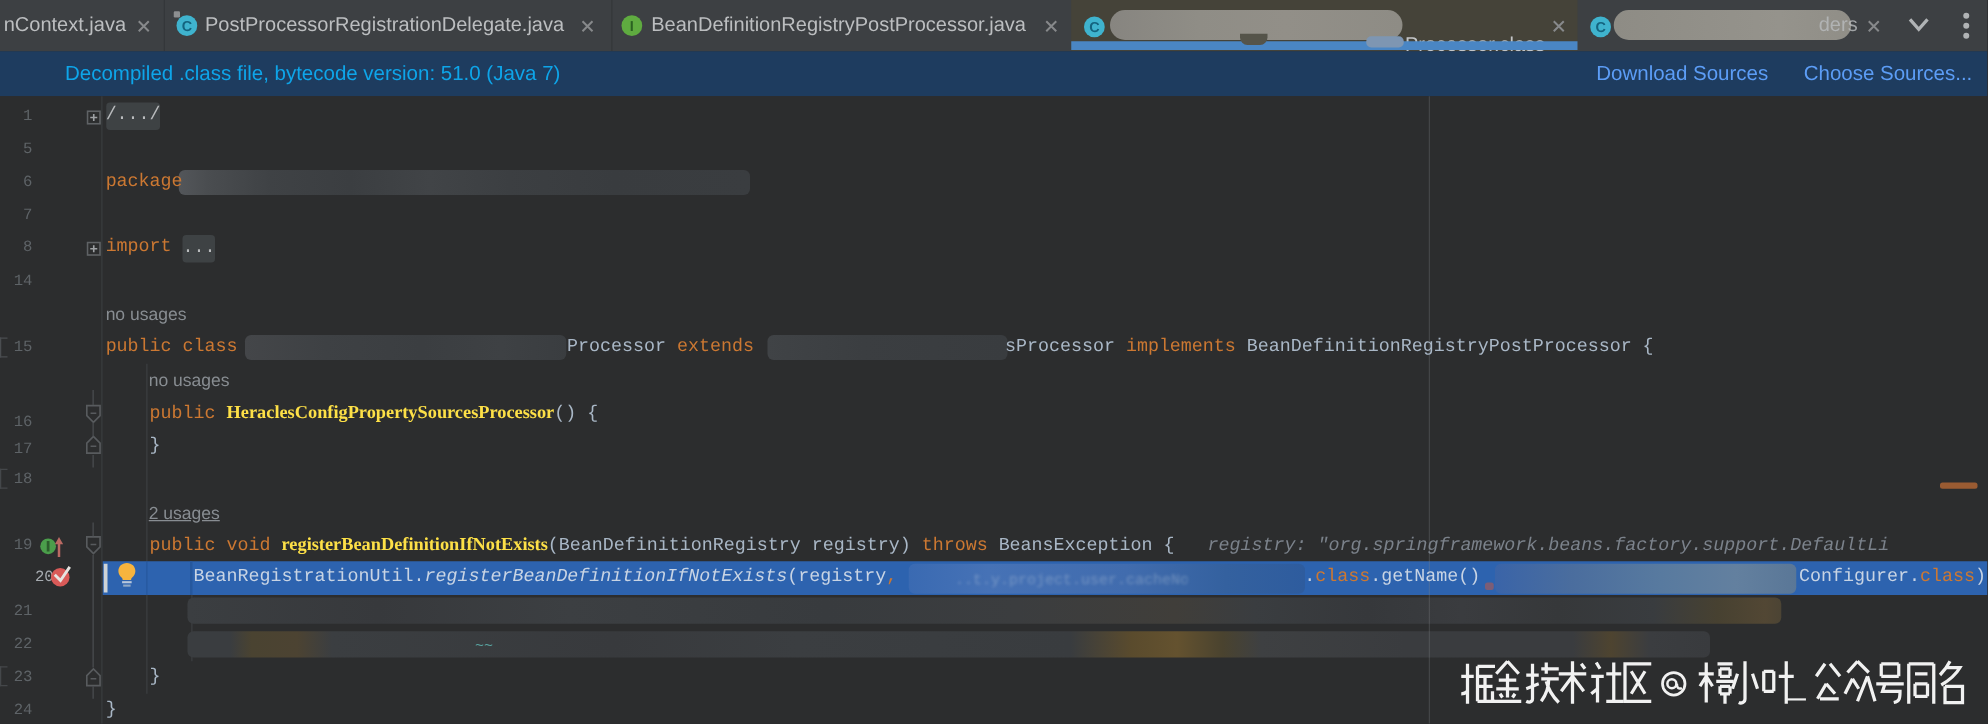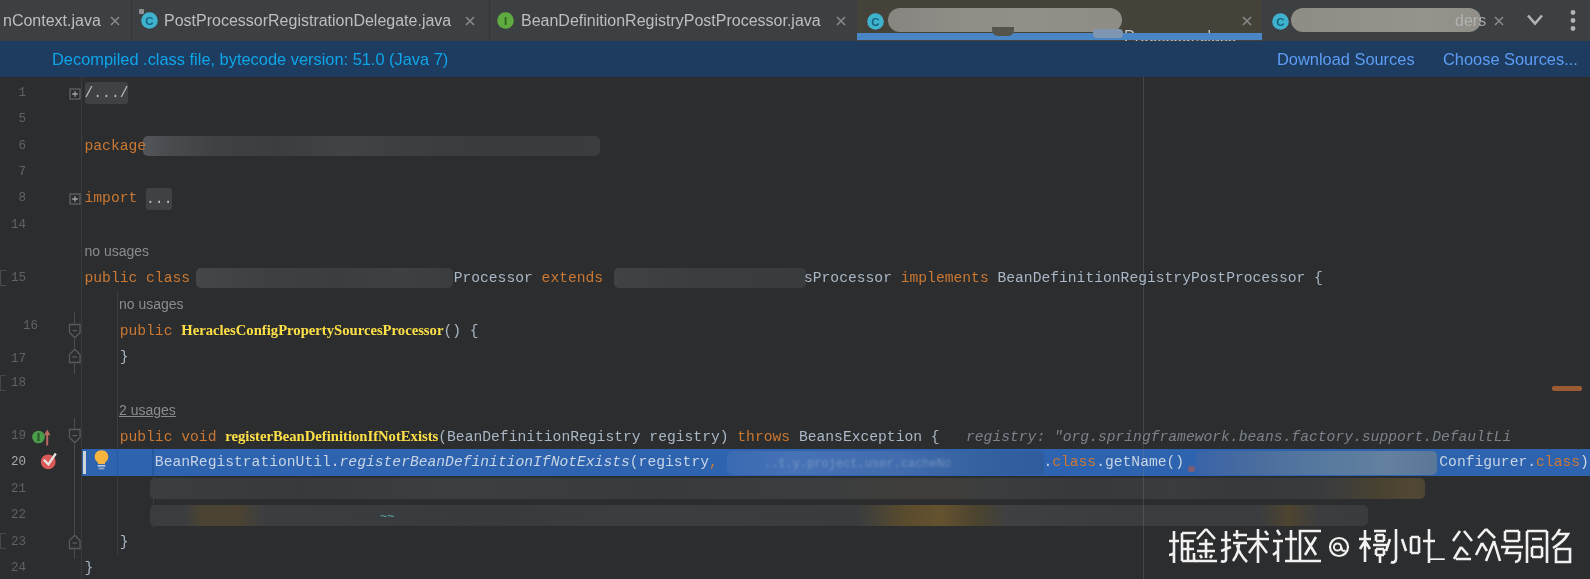--- a/index.html
+++ b/index.html
@@ -138,25 +138,25 @@
 <div class="row" style="top:528.5px;left:84.5px;">    }</div>
 <div class="row" style="top:554.9px;left:84.5px;">}</div>
 
 <div class="num" style="top:79.7px;">1</div>
 <div class="num" style="top:106.1px;">5</div>
 <div class="num" style="top:132.5px;">6</div>
 <div class="num" style="top:158.9px;">7</div>
 <div class="num" style="top:185.3px;">8</div>
 <div class="num" style="top:211.7px;">14</div>
 <div class="num" style="top:264.5px;">15</div>
-<div class="num" style="top:313px;margin-left:12px;">16</div>
+<div class="num" style="top:325px;">16</div>
 <div class="num" style="top:346px;text-align:right;">17</div>
 <div class="num" style="top:370.1px;">18</div>
 <div class="num" style="top:422.9px;">19</div>
-<div class="num" style="top:449.3px;color:#a6abb0;">20</div>
+<div class="num" style="top:449.3px;color:#a6abb0;padding-left:17px;">20</div>
 <div class="num" style="top:475.7px;">21</div>
 <div class="num" style="top:502.1px;">22</div>
 <div class="num" style="top:528.5px;">23</div>
 <div class="num" style="top:554.9px;">24</div>
 
 <svg class="abs" style="left:31px;top:427px;" width="22" height="20" viewBox="0 0 22 20">
   <circle cx="7.5" cy="10" r="6.3" fill="#4b9e4b"></circle>
   <rect x="6.4" y="5.8" width="2.2" height="8.4" fill="#2c5d2c"></rect>
   <path d="M16.2 18.5 L16.2 7" stroke="#bb6a63" stroke-width="2" fill="none"></path>
   <path d="M16.2 2.5 L12.9 8.3 L19.5 8.3 Z" fill="#bb6a63"></path>

